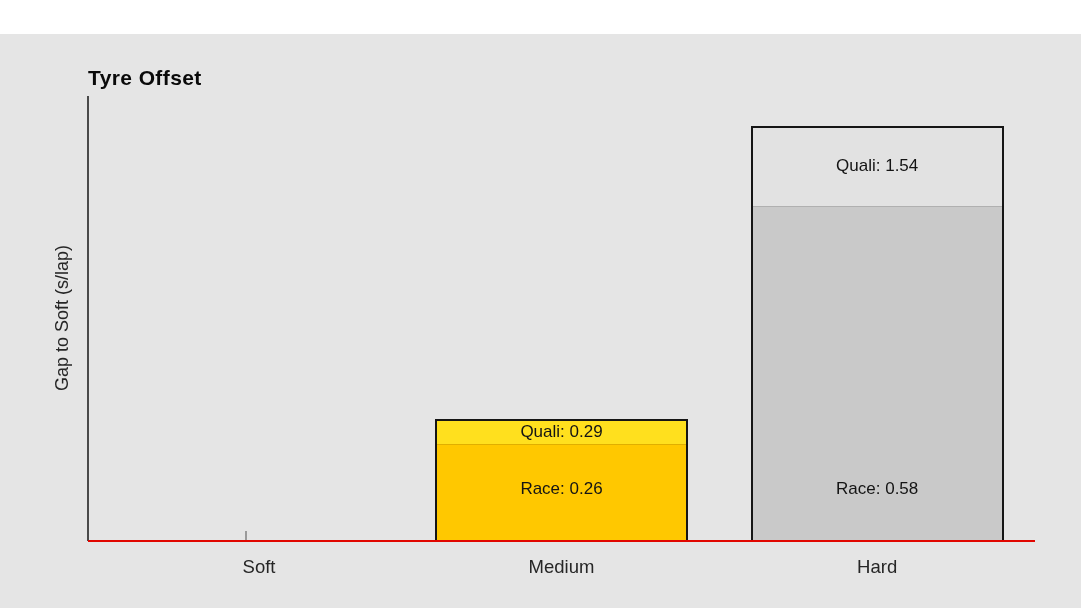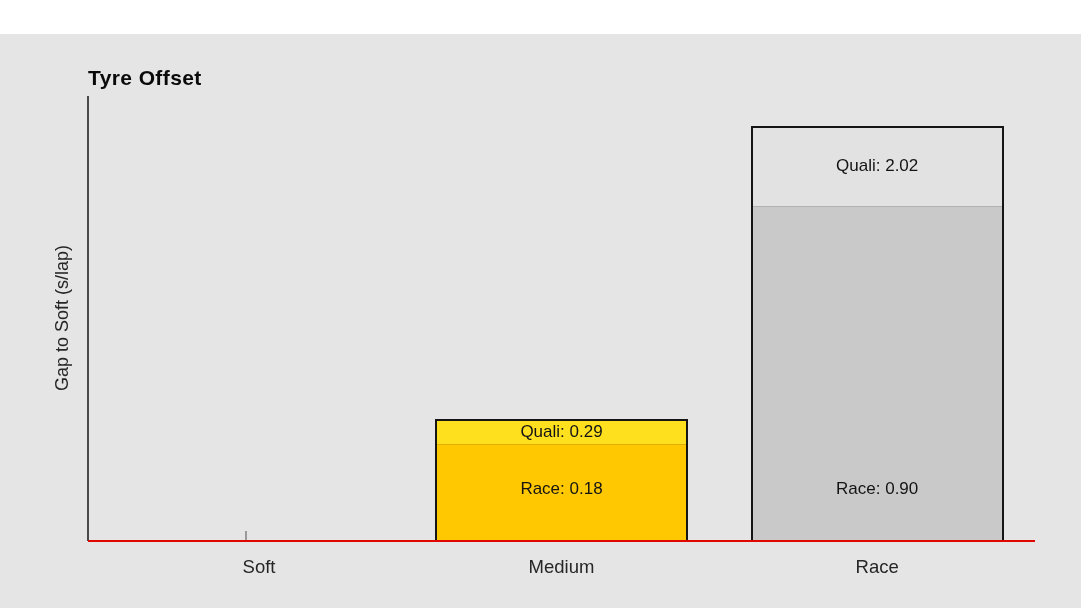--- a/index.html
+++ b/index.html
@@ -54,22 +54,22 @@
     <div class="y-axis-line" style="background: rgb(74, 74, 74);"></div>
     <div class="x-baseline" style="background: rgb(225, 6, 0);"></div>
   <div class="tick-mark" style="left: 156.583px; background: rgb(154, 154, 154);"></div>
       <div class="x-tick-label" style="left: 171px; top: 461px;">Soft</div>
       <div class="tick-mark" style="left: 472.25px; background: rgb(154, 154, 154);"></div>
       <div class="x-tick-label" style="left: 473.5px; top: 461px; text-align: center;">Medium</div>
       <div class="bar" style="left: 347px; width: 253px; height: 122.375px; background: rgb(255, 224, 30); border-color: rgb(21, 21, 21);">
         <div class="race-segment" style="height: 96.4167px; background: rgb(255, 200, 0);"></div>
       </div>
       <div class="bar-label" style="left: 473.5px; top: 335.604px; color: rgb(20, 20, 20);">Quali: 0.29</div>
-      <div class="bar-label" style="left: 473.5px; top: 393px; color: rgb(20, 20, 20);">Race: 0.18</div>
+      <div class="bar-label" style="left: 473.5px; top: 393px; color: rgb(20, 20, 20);">Race: 0.26</div>
       <div class="tick-mark" style="left: 787.917px; background: rgb(154, 154, 154);"></div>
-      <div class="x-tick-label" style="left: 789.167px; top: 461px;">Race</div>
+      <div class="x-tick-label" style="left: 789.167px; top: 461px;">Hard</div>
       <div class="bar" style="left: 662.667px; width: 253px; height: 415.333px; background: rgb(226, 226, 226); border-color: rgb(21, 21, 21);">
         <div class="race-segment" style="height: 333.75px; background: rgb(201, 201, 201);"></div>
       </div>
-      <div class="bar-label" style="left: 789.167px; top: 70.4583px; color: rgb(20, 20, 20);">Quali: 2.02</div>
-      <div class="bar-label" style="left: 789.167px; top: 393px; color: rgb(20, 20, 20);">Race: 0.90</div>
+      <div class="bar-label" style="left: 789.167px; top: 70.4583px; color: rgb(20, 20, 20);">Quali: 1.54</div>
+      <div class="bar-label" style="left: 789.167px; top: 393px; color: rgb(20, 20, 20);">Race: 0.58</div>
     </div>
 </div>
 
 </body></html>

